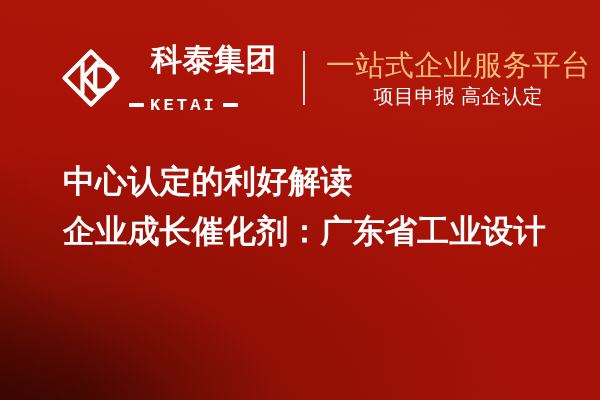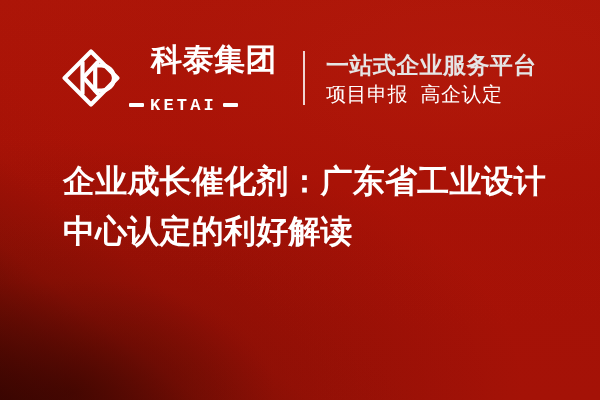--- a/index.html
+++ b/index.html
@@ -122,36 +122,37 @@
   }
 
   .tagline {
     margin-left: 21px;
     display: flex;
     flex-direction: column;
     justify-content: center;
     height: 66px;
   }
   .tagline-main {
-    color: #e5e5e5;
-    font-size: 23px;
+    color: #fdba74;
+    font-size: 29px;
     line-height: 33px;
-    font-weight: 700;
+    font-weight: 400;
     letter-spacing: 0.4px;
     white-space: nowrap;
   }
   .tagline-sub {
     color: #ffffff;
     font-size: 20px;
     line-height: 24px;
     font-weight: 400;
     letter-spacing: 0.5px;
     margin-top: 2px;
     white-space: nowrap;
-    font-family: Liberation Mono, monospace;
+    font-family: Liberation Serif, serif;
+    text-align: center;
   }
 
   
   .headline {
     position: absolute;
     left: 63px;
     top: 156px;
     width: 500px;
     color: #ffffff;
     font-size: 32px;
@@ -193,17 +194,17 @@
     <div class="divider"></div>
 
     <div class="tagline">
       <div class="tagline-main">一站式企业服务平台</div>
       <div class="tagline-sub">项目申报 高企认定</div>
     </div>
 
   </div>
 
   <div class="headline">
+    <span class="headline-line">中心认定的利好解读</span>
     <span class="headline-line">企业成长催化剂：广东省工业设计</span>
-    <span class="headline-line">中心认定的利好解读</span>
   </div>
 
 </div>
 
 </body></html>

